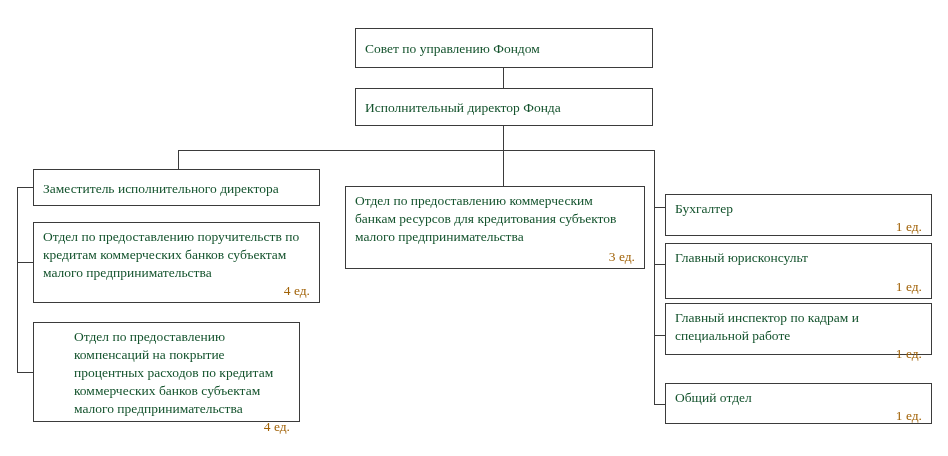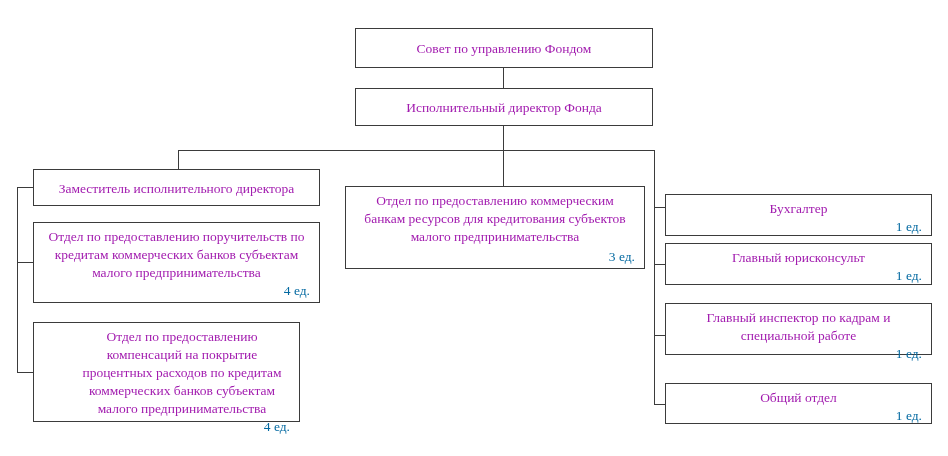--- a/index.html
+++ b/index.html
@@ -19,32 +19,31 @@
     position: absolute;
     box-sizing: border-box;
     border: 1px solid #3b3b3b;
     background: #ffffff;
     display: flex;
     flex-direction: column;
     justify-content: flex-start;
     padding: 5px 9px 3px 9px;
   }
   .node .title {
-    text-align: center;
     font-size: 13.5px;
     line-height: 18px;
-    color: #a21caf;
+    color: #14532d;
     white-space: pre-line;
   }
   .node .units {
     margin-top: auto;
     text-align: right;
     font-size: 13.5px;
     line-height: 17px;
-    color: #0369a1;
+    color: #a16207;
   }
   .node.centered-only {
     justify-content: center;
   }
   .node.centered-only .title {
     margin: auto 0;
   }
   .line {
     position: absolute;
     background: #3b3b3b;
@@ -105,21 +104,21 @@
   <div class="node" style="left:345px; top:186px; width:300px; height:83px;">
     <div class="title">Отдел по предоставлению коммерческим банкам ресурсов для кредитования субъектов малого предпринимательства</div>
     <div class="units">3 ед.</div>
   </div>
 
   <div class="node" style="left:665px; top:194px; width:267px; height:42px;">
     <div class="title">Бухгалтер</div>
     <div class="units">1 ед.</div>
   </div>
 
-  <div class="node" style="left:665px; top:243px; width:267px; height:42px;">
+  <div class="node" style="left:665px; top:243px; width:267px; height:56px;">
     <div class="title">Главный юрисконсульт</div>
     <div class="units">1 ед.</div>
   </div>
 
   <div class="node" style="left:665px; top:303px; width:267px; height:52px;">
     <div class="title">Главный инспектор по кадрам и специальной работе</div>
     <div class="units">1 ед.</div>
   </div>
 
   <div class="node" style="left:665px; top:383px; width:267px; height:41px;">

